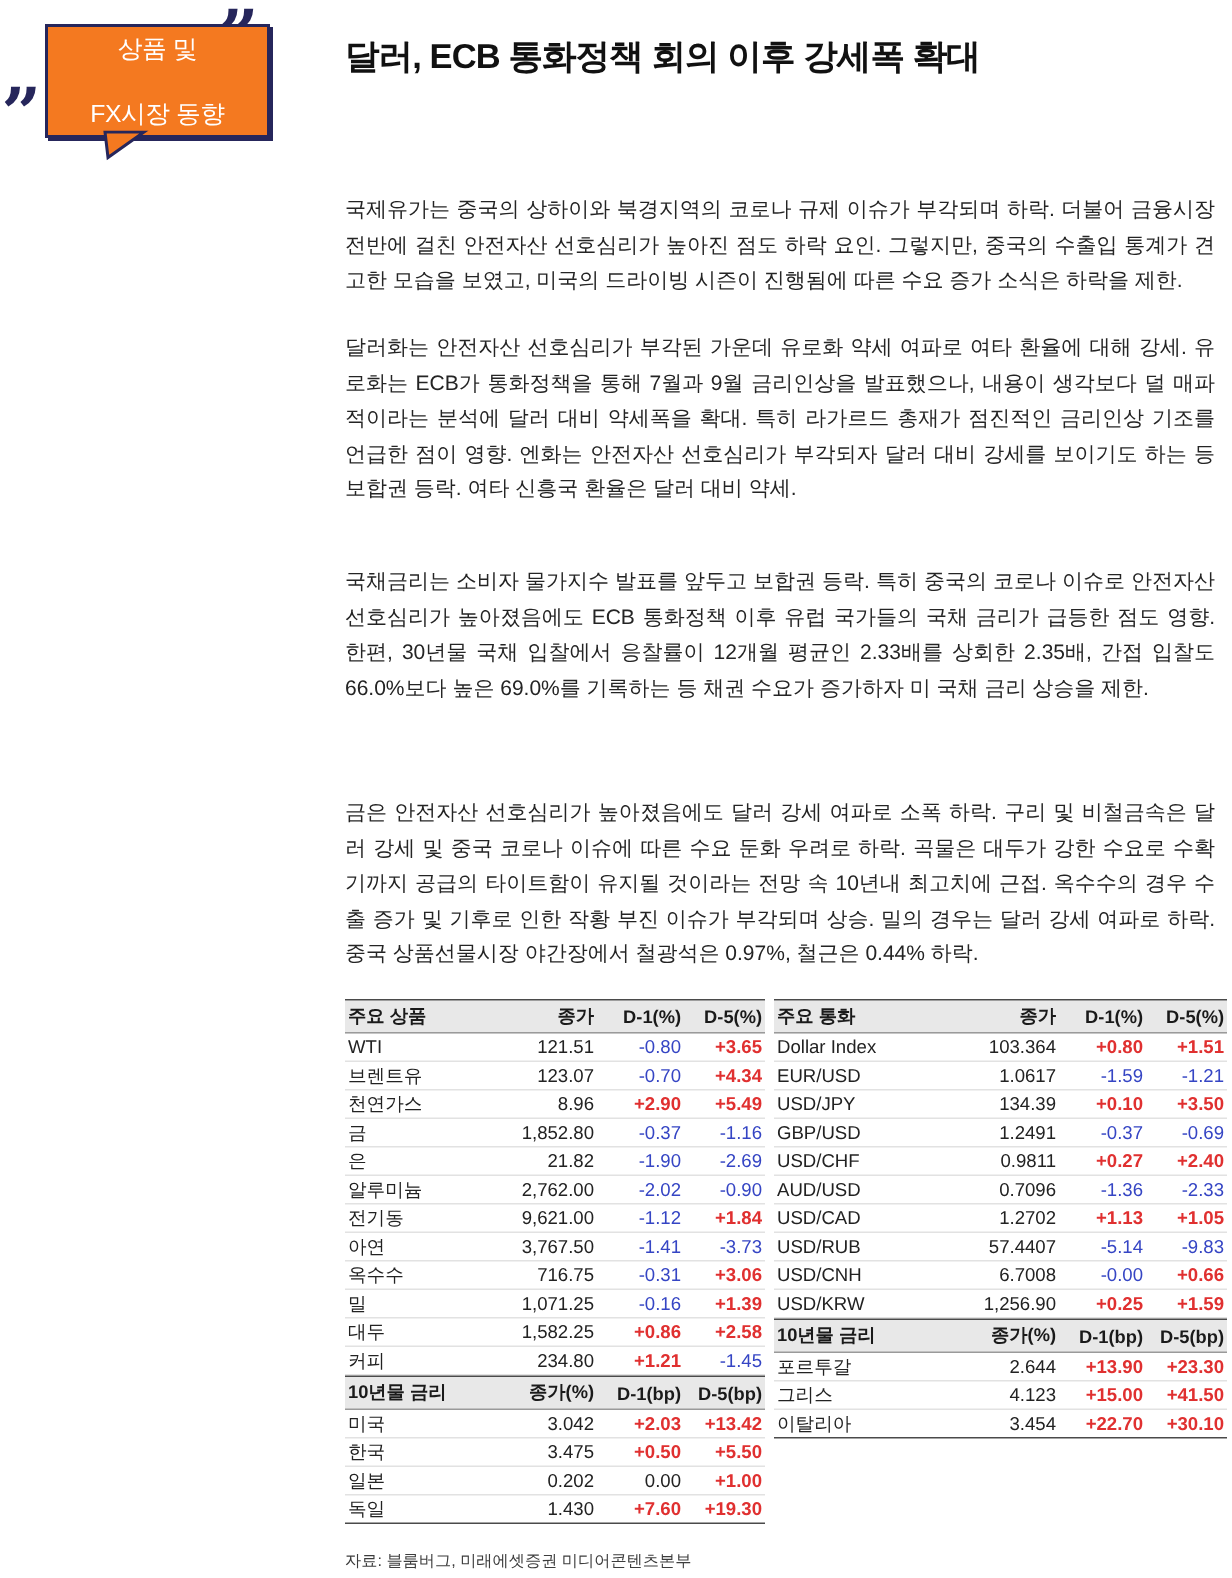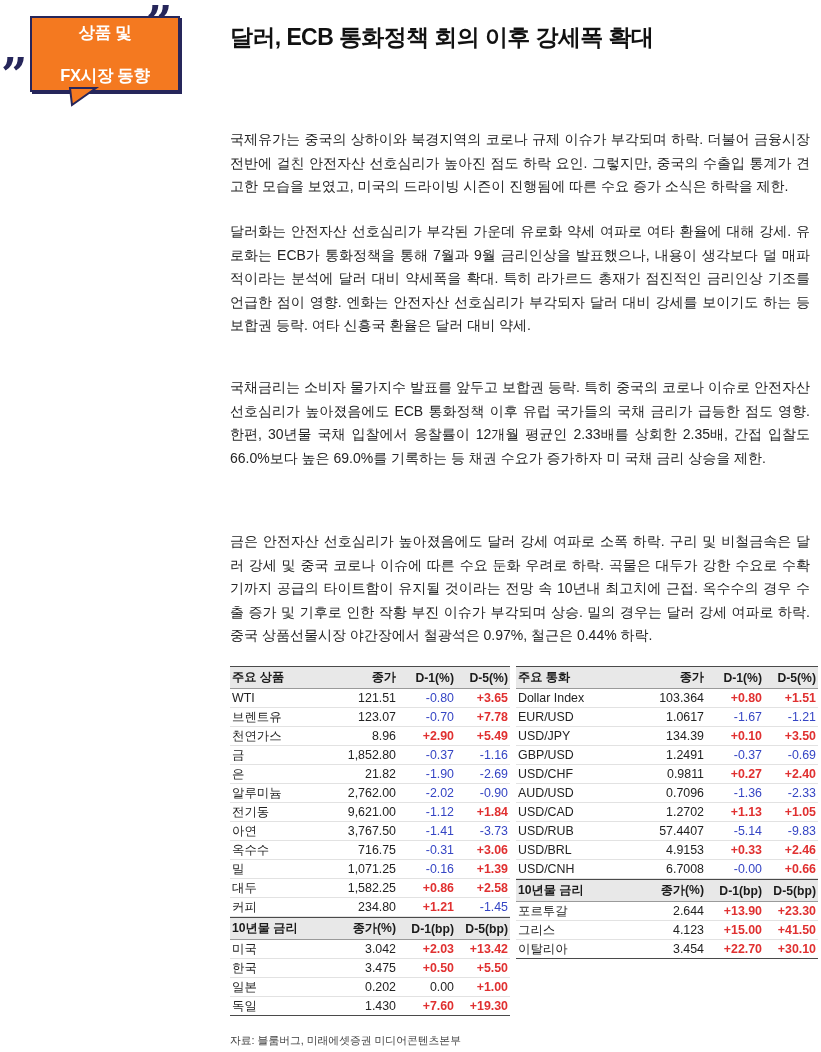--- a/index.html
+++ b/index.html
@@ -16,21 +16,21 @@
     color:#1a1a1a;position:relative;overflow:hidden;
   }
   .page{position:absolute;inset:0;}
 
   
   .badge-wrap{position:absolute;left:8px;top:10px;width:190px;height:130px;}
   .badge-box{
     position:absolute;left:22px;top:6px;width:146px;height:72px;
     background:var(--accent-orange);border:2px solid var(--quote-navy);
     display:flex;flex-direction:column;align-items:center;justify-content:center;gap:21px;
-    color:#fff;font-weight:bold;font-size:16.5px;letter-spacing:-0.3px;
+    color:#fff;font-weight:normal;font-size:16.5px;letter-spacing:-0.3px;
     box-shadow:2px 2px 0 var(--quote-navy);
   }
   .quote{
     position:absolute;font-family:"DejaVu Serif","Liberation Serif",serif;
     font-weight:bold;font-size:46px;color:var(--quote-navy);line-height:1;
   }
   .q-tr{left:138px;top:-10px;}
   .q-bl{left:-7px;top:42px;}
   .badge-tail{position:absolute;left:60px;top:77px;width:32px;height:20px;z-index:2;}
   .badge-tail svg{display:block;}
@@ -116,21 +116,21 @@
               <tr>
                 <td class="name">WTI</td>
                 <td class="num">121.51</td>
                 <td class="num neg">-0.80</td>
                 <td class="num pos">+3.65</td>
               </tr>
               <tr>
                 <td class="name">브렌트유</td>
                 <td class="num">123.07</td>
                 <td class="num neg">-0.70</td>
-                <td class="num pos">+7.78</td>
+                <td class="num pos">+4.34</td>
               </tr>
               <tr>
                 <td class="name">천연가스</td>
                 <td class="num">8.96</td>
                 <td class="num pos">+2.90</td>
                 <td class="num pos">+5.49</td>
               </tr>
               <tr>
                 <td class="name">금</td>
                 <td class="num">1,852.80</td>
@@ -237,21 +237,21 @@
             <tbody>
               <tr>
                 <td class="name">Dollar Index</td>
                 <td class="num">103.364</td>
                 <td class="num pos">+0.80</td>
                 <td class="num pos">+1.51</td>
               </tr>
               <tr>
                 <td class="name">EUR/USD</td>
                 <td class="num">1.0617</td>
-                <td class="num neg">-1.67</td>
+                <td class="num neg">-1.59</td>
                 <td class="num neg">-1.21</td>
               </tr>
               <tr>
                 <td class="name">USD/JPY</td>
                 <td class="num">134.39</td>
                 <td class="num pos">+0.10</td>
                 <td class="num pos">+3.50</td>
               </tr>
               <tr>
                 <td class="name">GBP/USD</td>
@@ -277,31 +277,31 @@
                 <td class="num pos">+1.13</td>
                 <td class="num pos">+1.05</td>
               </tr>
               <tr>
                 <td class="name">USD/RUB</td>
                 <td class="num">57.4407</td>
                 <td class="num neg">-5.14</td>
                 <td class="num neg">-9.83</td>
               </tr>
               <tr>
-                <td class="name">USD/BRL</td>
-                <td class="num">4.9153</td>
-                <td class="num pos">+0.33</td>
-                <td class="num pos">+2.46</td>
-              </tr>
-              <tr>
                 <td class="name">USD/CNH</td>
                 <td class="num">6.7008</td>
                 <td class="num neg">-0.00</td>
                 <td class="num pos">+0.66</td>
               </tr>
+              <tr>
+                <td class="name">USD/KRW</td>
+                <td class="num">1,256.90</td>
+                <td class="num pos">+0.25</td>
+                <td class="num pos">+1.59</td>
+              </tr>
             </tbody>
           </table>
         <table class="tbl right rates">
             <thead>
               <tr>
                 <th class="name">10년물 금리</th>
                 <th class="num">종가(%)</th>
                 <th class="num">D-1(bp)</th>
                 <th class="num">D-5(bp)</th>
               </tr>

